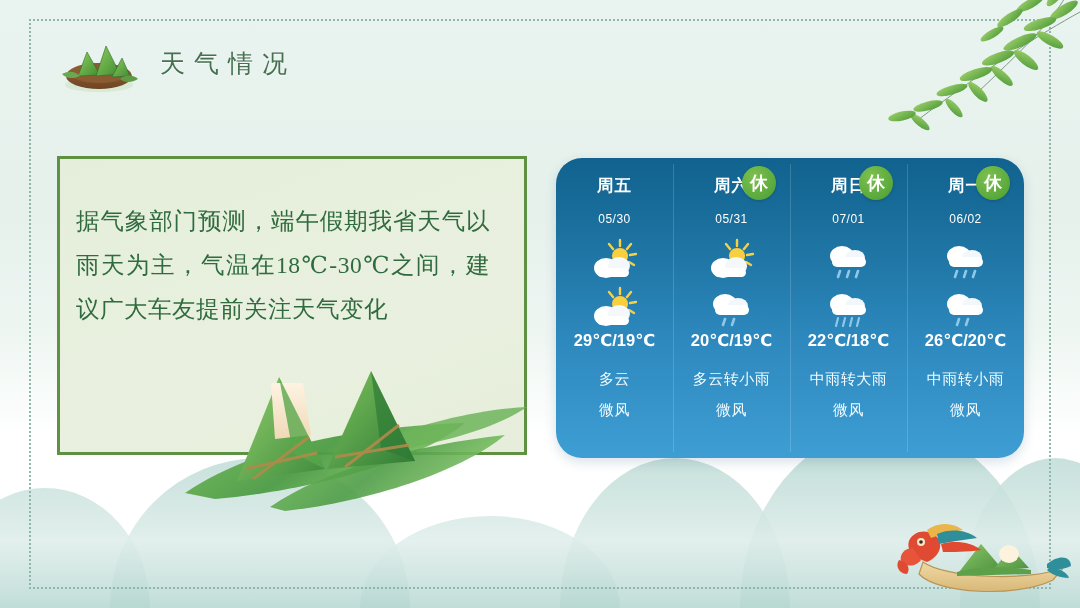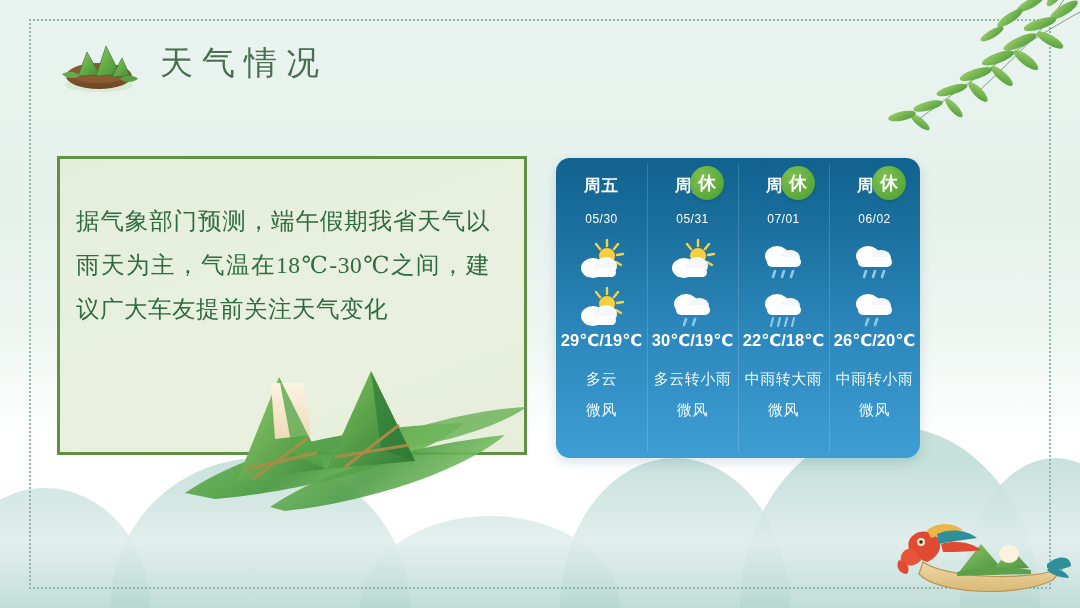--- a/index.html
+++ b/index.html
@@ -42,21 +42,21 @@
     border: 2px dotted #8fb6ad;
     border-radius: 1px;
     pointer-events: none;
   }
 
   
   .header { position: absolute; left: 56px; top: 32px; display: flex; align-items: center; }
   .zongzi-plate { position: relative; width: 86px; height: 62px; margin-right: 18px; }
   .page-title {
     font-family: "Liberation Serif", "DejaVu Serif", serif;
-    font-size: 33px;
+    font-size: 25px;
     letter-spacing: 9px;
     color: #46704f;
     white-space: nowrap;
     text-shadow: 0 1px 1px rgba(255,255,255,.8);
   }
 
   
   .willow { position: absolute; right: 0; top: -6px; width: 200px; height: 150px; pointer-events: none; }
 
   
@@ -79,22 +79,22 @@
   }
   .zongzi-leaf {
     position: absolute; left: 175px; top: 365px; width: 390px; height: 150px;
     pointer-events: none;
   }
 
   
   .weather-panel {
     position: absolute;
     left: 556px; top: 158px;
-    width: 364px; height: 300px;
-    border-radius: 14px;
+    width: 468px; height: 300px;
+    border-radius: 26px;
     background: linear-gradient(180deg, #11628f 0%, #1a6f9c 22%, #2d88bd 60%, #3e9ed4 100%);
     box-shadow: 0 4px 12px rgba(40,90,120,.18);
     display: flex;
     overflow: visible;
   }
   .wcol {
     position: relative;
     flex: 1 1 0;
     display: flex; flex-direction: column; align-items: center;
     padding-top: 16px;
@@ -317,21 +317,21 @@
       </svg>
       <svg class="wicon second" viewBox="0 0 52 46">
         <ellipse cx="19" cy="19" rx="12" ry="10" fill="#ffffff"></ellipse>
         <ellipse cx="32" cy="21" rx="10" ry="8" fill="#f2f7fb"></ellipse>
         <rect x="9" y="20" width="34" height="10" rx="5" fill="#ffffff"></rect>
         <g stroke="#8fc7e8" stroke-width="2.6" stroke-linecap="round">
           <line x1="19" y1="34" x2="17" y2="40"></line>
           <line x1="28" y1="34" x2="26" y2="40"></line>
         </g>
       </svg>
-      <div class="wtemp">30℃/19℃</div>
+      <div class="wtemp">20℃/19℃</div>
       <div class="wcond">多云转小雨</div>
       <div class="wwind">微风</div>
     </div>
 
     <div class="wcol">
       <div class="wday">周日</div>
       <div class="wdate">07/01</div>
       <div class="rest-badge">休</div>
       <svg class="wicon" viewBox="0 0 52 46">
         <ellipse cx="19" cy="19" rx="12" ry="10" fill="#ffffff"></ellipse>

